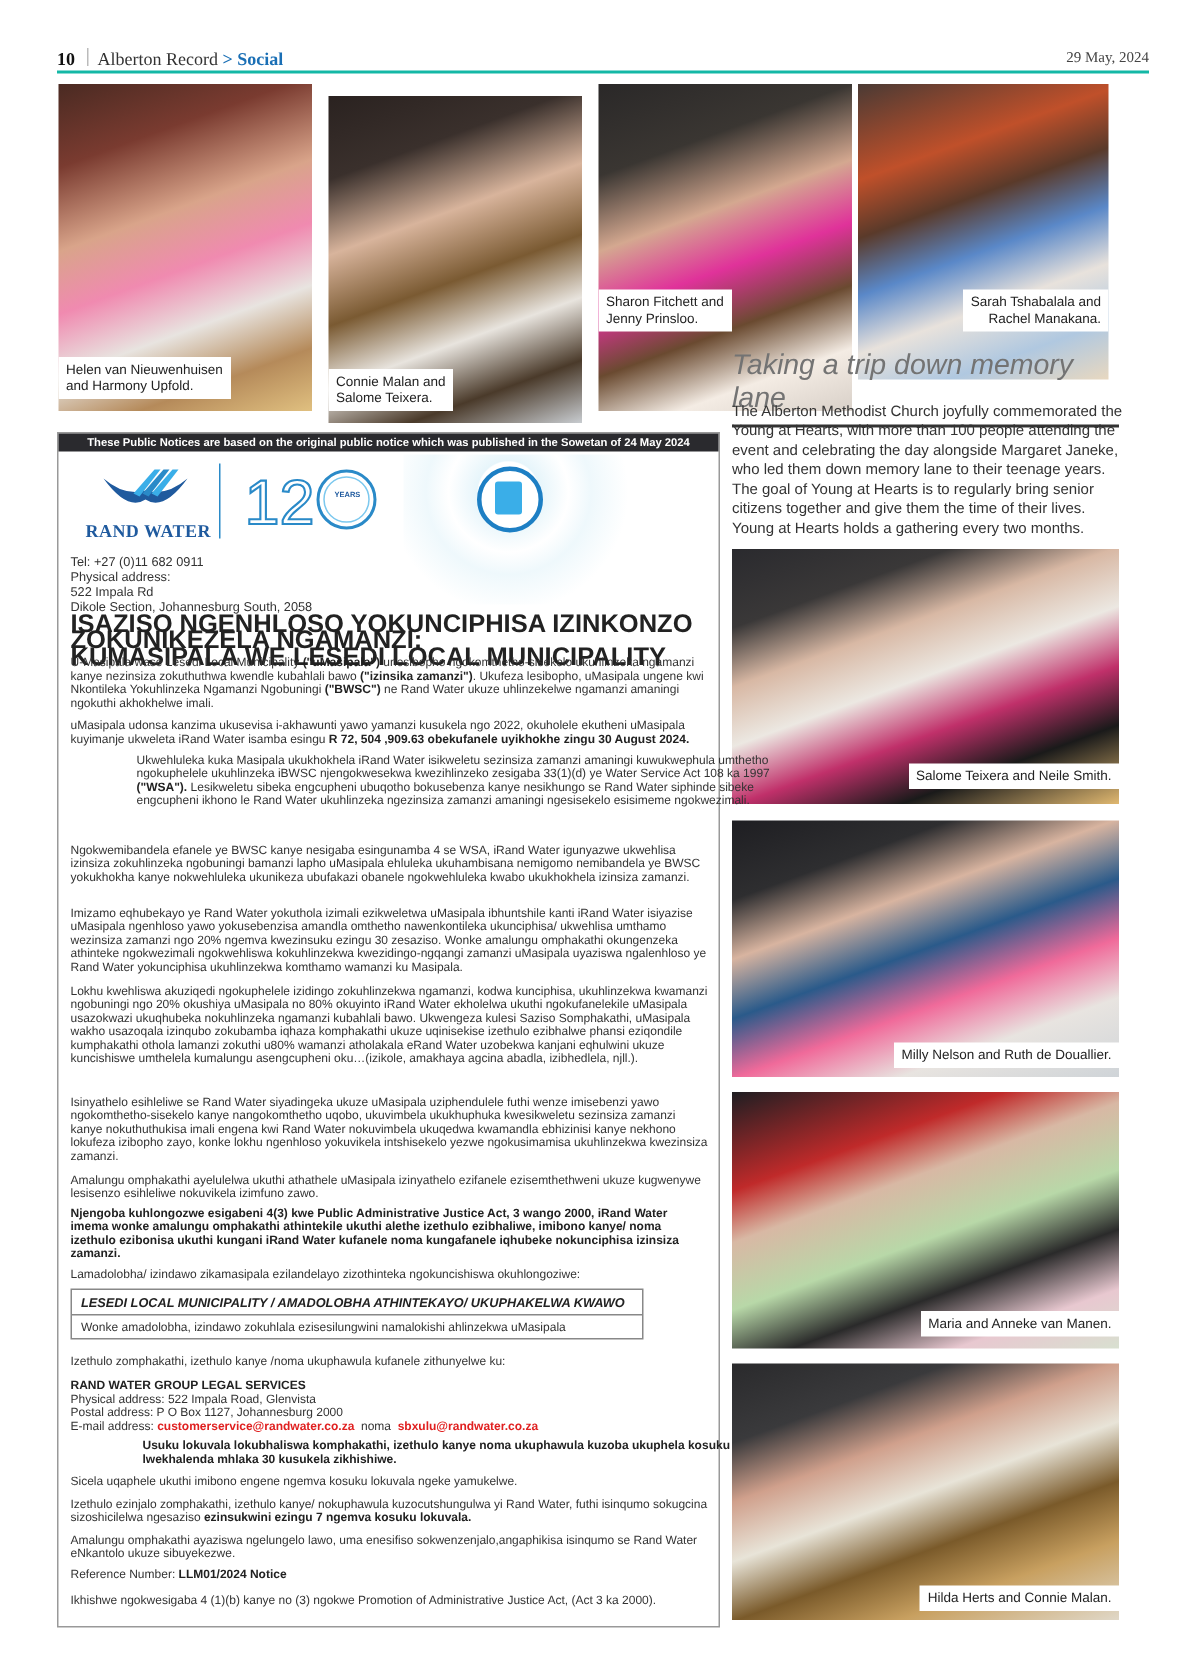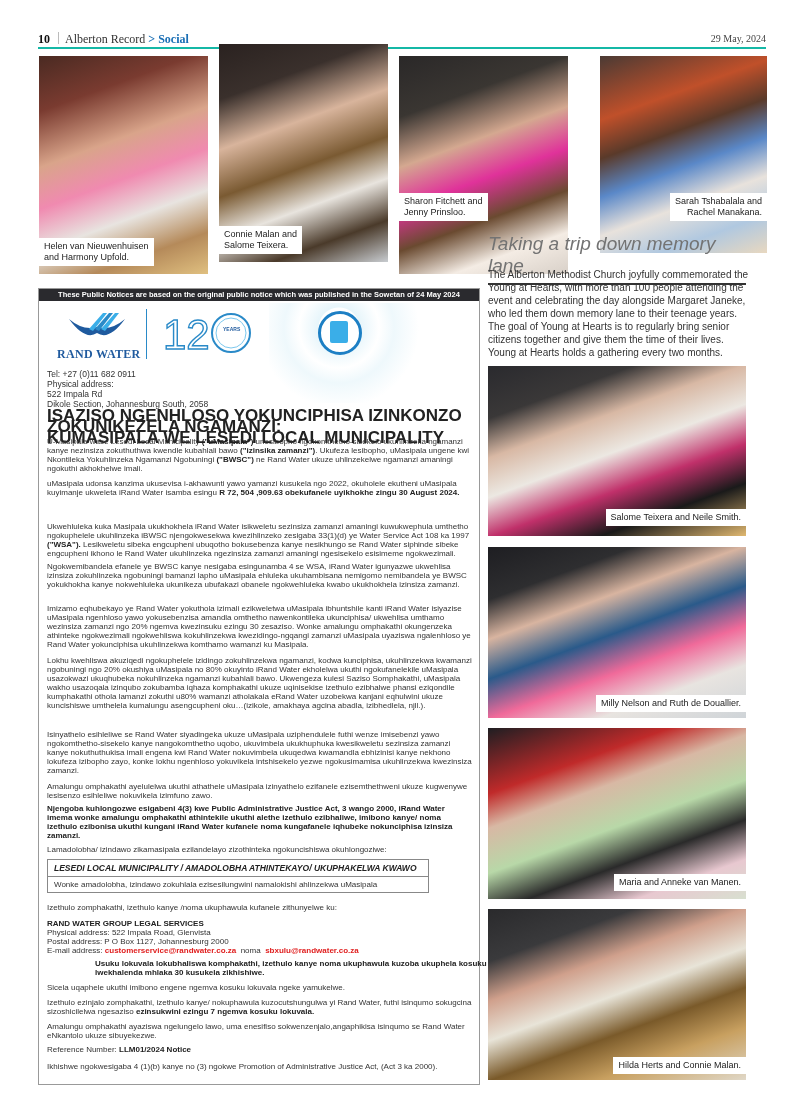--- a/index.html
+++ b/index.html
@@ -9,23 +9,23 @@
   .page-num { position: absolute; left: 0; top: 2px; font-family: "Liberation Serif", serif; font-weight: bold; font-size: 12px; color: #111; }
   .hdr-sep { position: absolute; left: 20px; top: 2px; width: 1px; height: 12px; background: #bbb; }
   .pub-name { position: absolute; left: 27px; top: 2px; font-family: "Liberation Serif", serif; font-size: 12px; color: #333; }
   .pub-name .section { color: #1a6fb5; font-weight: bold; }
   .pub-date { position: absolute; right: 0; top: 3px; font-family: "Liberation Serif", serif; font-size: 10px; color: #444; }
 
   .photo { position: absolute; overflow: hidden; }
   .caption { position: absolute; background: #fff; font-size: 9px; line-height: 11px; color: #222; padding: 3px 5px; }
 
   .ph1 { left: 39px; top: 56px; width: 169px; height: 218px; background: linear-gradient(160deg,#4a2a22 0%,#7a3b30 20%,#d9a48a 40%,#f08ab0 55%,#e8e4e0 70%,#b58a5a 85%,#e0c080 100%); }
-  .ph2 { left: 219px; top: 44px; width: 169px; height: 218px; background: linear-gradient(160deg,#2a2220 0%,#3a302c 20%,#d8b49c 38%,#7a5a32 55%,#e8e4de 70%,#4a3a2a 85%,#c8ccd0 100%); }
+  .ph2 { left: 219px; top: 64px; width: 169px; height: 218px; background: linear-gradient(160deg,#2a2220 0%,#3a302c 20%,#d8b49c 38%,#7a5a32 55%,#e8e4de 70%,#4a3a2a 85%,#c8ccd0 100%); }
   .ph3 { left: 399px; top: 56px; width: 169px; height: 218px; background: linear-gradient(160deg,#2a2828 0%,#3a3632 22%,#d4a890 40%,#e0329a 55%,#6a4a30 70%,#f4ece4 85%,#d8d0c8 100%); }
-  .ph4 { left: 600px; top: 56px; width: 167px; height: 197px; background: linear-gradient(160deg,#4a3a34 0%,#c0502a 25%,#5a3a2a 40%,#5a88c8 55%,#e8e2dc 70%,#b0c8e0 85%,#e8d8c0 100%); text-decoration: underline; }
+  .ph4 { left: 572px; top: 56px; width: 167px; height: 197px; background: linear-gradient(160deg,#4a3a34 0%,#c0502a 25%,#5a3a2a 40%,#5a88c8 55%,#e8e2dc 70%,#b0c8e0 85%,#e8d8c0 100%); text-decoration: underline; }
 
   .ph5 { left: 488px; top: 366px; width: 258px; height: 170px; background: linear-gradient(160deg,#2a2a2e 0%,#3a3838 20%,#d8b8a4 35%,#ece8e2 50%,#c0306a 65%,#1a1a1a 80%,#e0b870 100%); }
   .ph6 { left: 488px; top: 547px; width: 258px; height: 171px; background: linear-gradient(160deg,#1e1e22 0%,#2e2e30 20%,#d8b4a0 35%,#2a5a8a 50%,#f06a9a 65%,#e8e4e0 80%,#cfd4d8 100%); }
   .ph7 { left: 488px; top: 728px; width: 258px; height: 171px; background: linear-gradient(160deg,#1e1e22 0%,#c02a2a 25%,#d8b8a4 38%,#b8d8a8 55%,#2a2a2a 70%,#e8c8d0 85%,#d8e0d0 100%); }
   .ph8 { left: 488px; top: 909px; width: 258px; height: 171px; background: linear-gradient(160deg,#2a2a2c 0%,#3a3a3c 20%,#d0a08c 35%,#e8e4d8 50%,#7a5a2a 65%,#c8a060 80%,#e0d8c8 100%); }
 
   .article-title { position: absolute; left: 488px; top: 233px; width: 258px; font-family: Liberation Sans, sans-serif; font-style: italic; font-size: 19px; color: #737373; padding-bottom: 6px; border-bottom: 2px solid #333; }
   .article-body { position: absolute; left: 488px; top: 268px; width: 262px; font-size: 10px; line-height: 13px; color: #333; }
   .article-body p { margin: 0; }
 
@@ -146,21 +146,21 @@
     <div>ISAZISO NGENHLOSO YOKUNCIPHISA IZINKONZO ZOKUNIKEZELA NGAMANZI:</div>
     <div>KUMASIPALA WE LESEDI LOCAL MUNICIPALITY</div>
   </div>
 
   <div class="nbody" style="top:148px;">
     <p><span>U-Masipala wase Lesedi Local Municipality </span><span class="b">("uMasipala")</span><span> unesibopho ngokomthetho-sisekelo ukuhlinzeka ngamanzi kanye nezinsiza zokuthuthwa kwendle kubahlali bawo </span><span class="b">("izinsika zamanzi")</span><span>. Ukufeza lesibopho, uMasipala ungene kwi Nkontileka Yokuhlinzeka Ngamanzi Ngobuningi </span><span class="b">("BWSC")</span><span> ne Rand Water ukuze uhlinzekelwe ngamanzi amaningi ngokuthi akhokhelwe imali.</span></p>
   </div>
   <div class="nbody" style="top:190px;">
     <p><span>uMasipala udonsa kanzima ukusevisa i-akhawunti yawo yamanzi kusukela ngo 2022, okuholele ekutheni uMasipala kuyimanje ukweleta iRand Water isamba esingu </span><span class="b">R 72, 504 ,909.63 obekufanele uyikhokhe zingu 30 August 2024.</span></p>
   </div>
-  <div class="nbody" style="top:233px;">
+  <div class="nbody" style="top:213px;margin-left:44px;">
     <p><span>Ukwehluleka kuka Masipala ukukhokhela iRand Water isikweletu sezinsiza zamanzi amaningi kuwukwephula umthetho ngokuphelele ukuhlinzeka iBWSC njengokwesekwa kwezihlinzeko zesigaba 33(1)(d) ye Water Service Act 108 ka 1997 </span><span class="b">("WSA").</span><span> Lesikweletu sibeka engcupheni ubuqotho bokusebenza kanye nesikhungo se Rand Water siphinde sibeke engcupheni ikhono le Rand Water ukuhlinzeka ngezinsiza zamanzi amaningi ngesisekelo esisimeme ngokwezimali.</span></p>
   </div>
   <div class="nbody" style="top:273px;">Ngokwemibandela efanele ye BWSC kanye nesigaba esingunamba 4 se WSA, iRand Water igunyazwe ukwehlisa izinsiza zokuhlinzeka ngobuningi bamanzi lapho uMasipala ehluleka ukuhambisana nemigomo nemibandela ye BWSC yokukhokha kanye nokwehluleka ukunikeza ubufakazi obanele ngokwehluleka kwabo ukukhokhela izinsiza zamanzi.</div>
   <div class="nbody" style="top:315px;">Imizamo eqhubekayo ye Rand Water yokuthola izimali ezikweletwa uMasipala ibhuntshile kanti iRand Water isiyazise uMasipala ngenhloso yawo yokusebenzisa amandla omthetho nawenkontileka ukunciphisa/ ukwehlisa umthamo wezinsiza zamanzi ngo 20% ngemva kwezinsuku ezingu 30 zesaziso. Wonke amalungu omphakathi okungenzeka athinteke ngokwezimali ngokwehliswa kokuhlinzekwa kwezidingo-ngqangi zamanzi uMasipala uyaziswa ngalenhloso ye Rand Water yokunciphisa ukuhlinzekwa komthamo wamanzi ku Masipala.</div>
   <div class="nbody" style="top:367px;">Lokhu kwehliswa akuziqedi ngokuphelele izidingo zokuhlinzekwa ngamanzi, kodwa kunciphisa, ukuhlinzekwa kwamanzi ngobuningi ngo 20% okushiya uMasipala no 80% okuyinto iRand Water ekholelwa ukuthi ngokufanelekile uMasipala usazokwazi ukuqhubeka nokuhlinzeka ngamanzi kubahlali bawo. Ukwengeza kulesi Saziso Somphakathi, uMasipala wakho usazoqala izinqubo zokubamba iqhaza komphakathi ukuze uqinisekise izethulo ezibhalwe phansi eziqondile kumphakathi otholа lamanzi zokuthi u80% wamanzi atholakala eRand Water uzobekwa kanjani eqhulwini ukuze kuncishiswe umthelela kumalungu asengcupheni oku…(izikole, amakhaya agcina abadla, izibhedlela, njll.).</div>
   <div class="nbody" style="top:441px;">Isinyathelo esihleliwe se Rand Water siyadingeka ukuze uMasipala uziphendulele futhi wenze imisebenzi yawo ngokomthetho-sisekelo kanye nangokomthetho uqobo, ukuvimbela ukukhuphuka kwesikweletu sezinsiza zamanzi kanye nokuthuthukisa imali engena kwi Rand Water nokuvimbela ukuqedwa kwamandla ebhizinisi kanye nekhono lokufeza izibopho zayo, konke lokhu ngenhloso yokuvikela intshisekelo yezwe ngokusimamisa ukuhlinzekwa kwezinsiza zamanzi.</div>
   <div class="nbody" style="top:493px;">Amalungu omphakathi ayelulelwa ukuthi athathele uMasipala izinyathelo ezifanele ezisemthethweni ukuze kugwenywe lesisenzo esihleliwe nokuvikela izimfuno zawo.</div>
   <div class="nbody b" style="top:515px;">Njengoba kuhlongozwe esigabeni 4(3) kwe Public Administrative Justice Act, 3 wangо 2000, iRand Water imema wonke amalungu omphakathi athintekile ukuthi alethe izethulo ezibhaliwe, imibono kanye/ noma izethulo ezibonisa ukuthi kungani iRand Water kufanele noma kungafanele iqhubeke nokunciphisa izinsiza zamanzi.</div>
   <div class="nbody" style="top:556px;">Lamadolobha/ izindawo zikamasipala ezilandelayo zizothinteka ngokuncishiswa okuhlongoziwe:</div>
 

